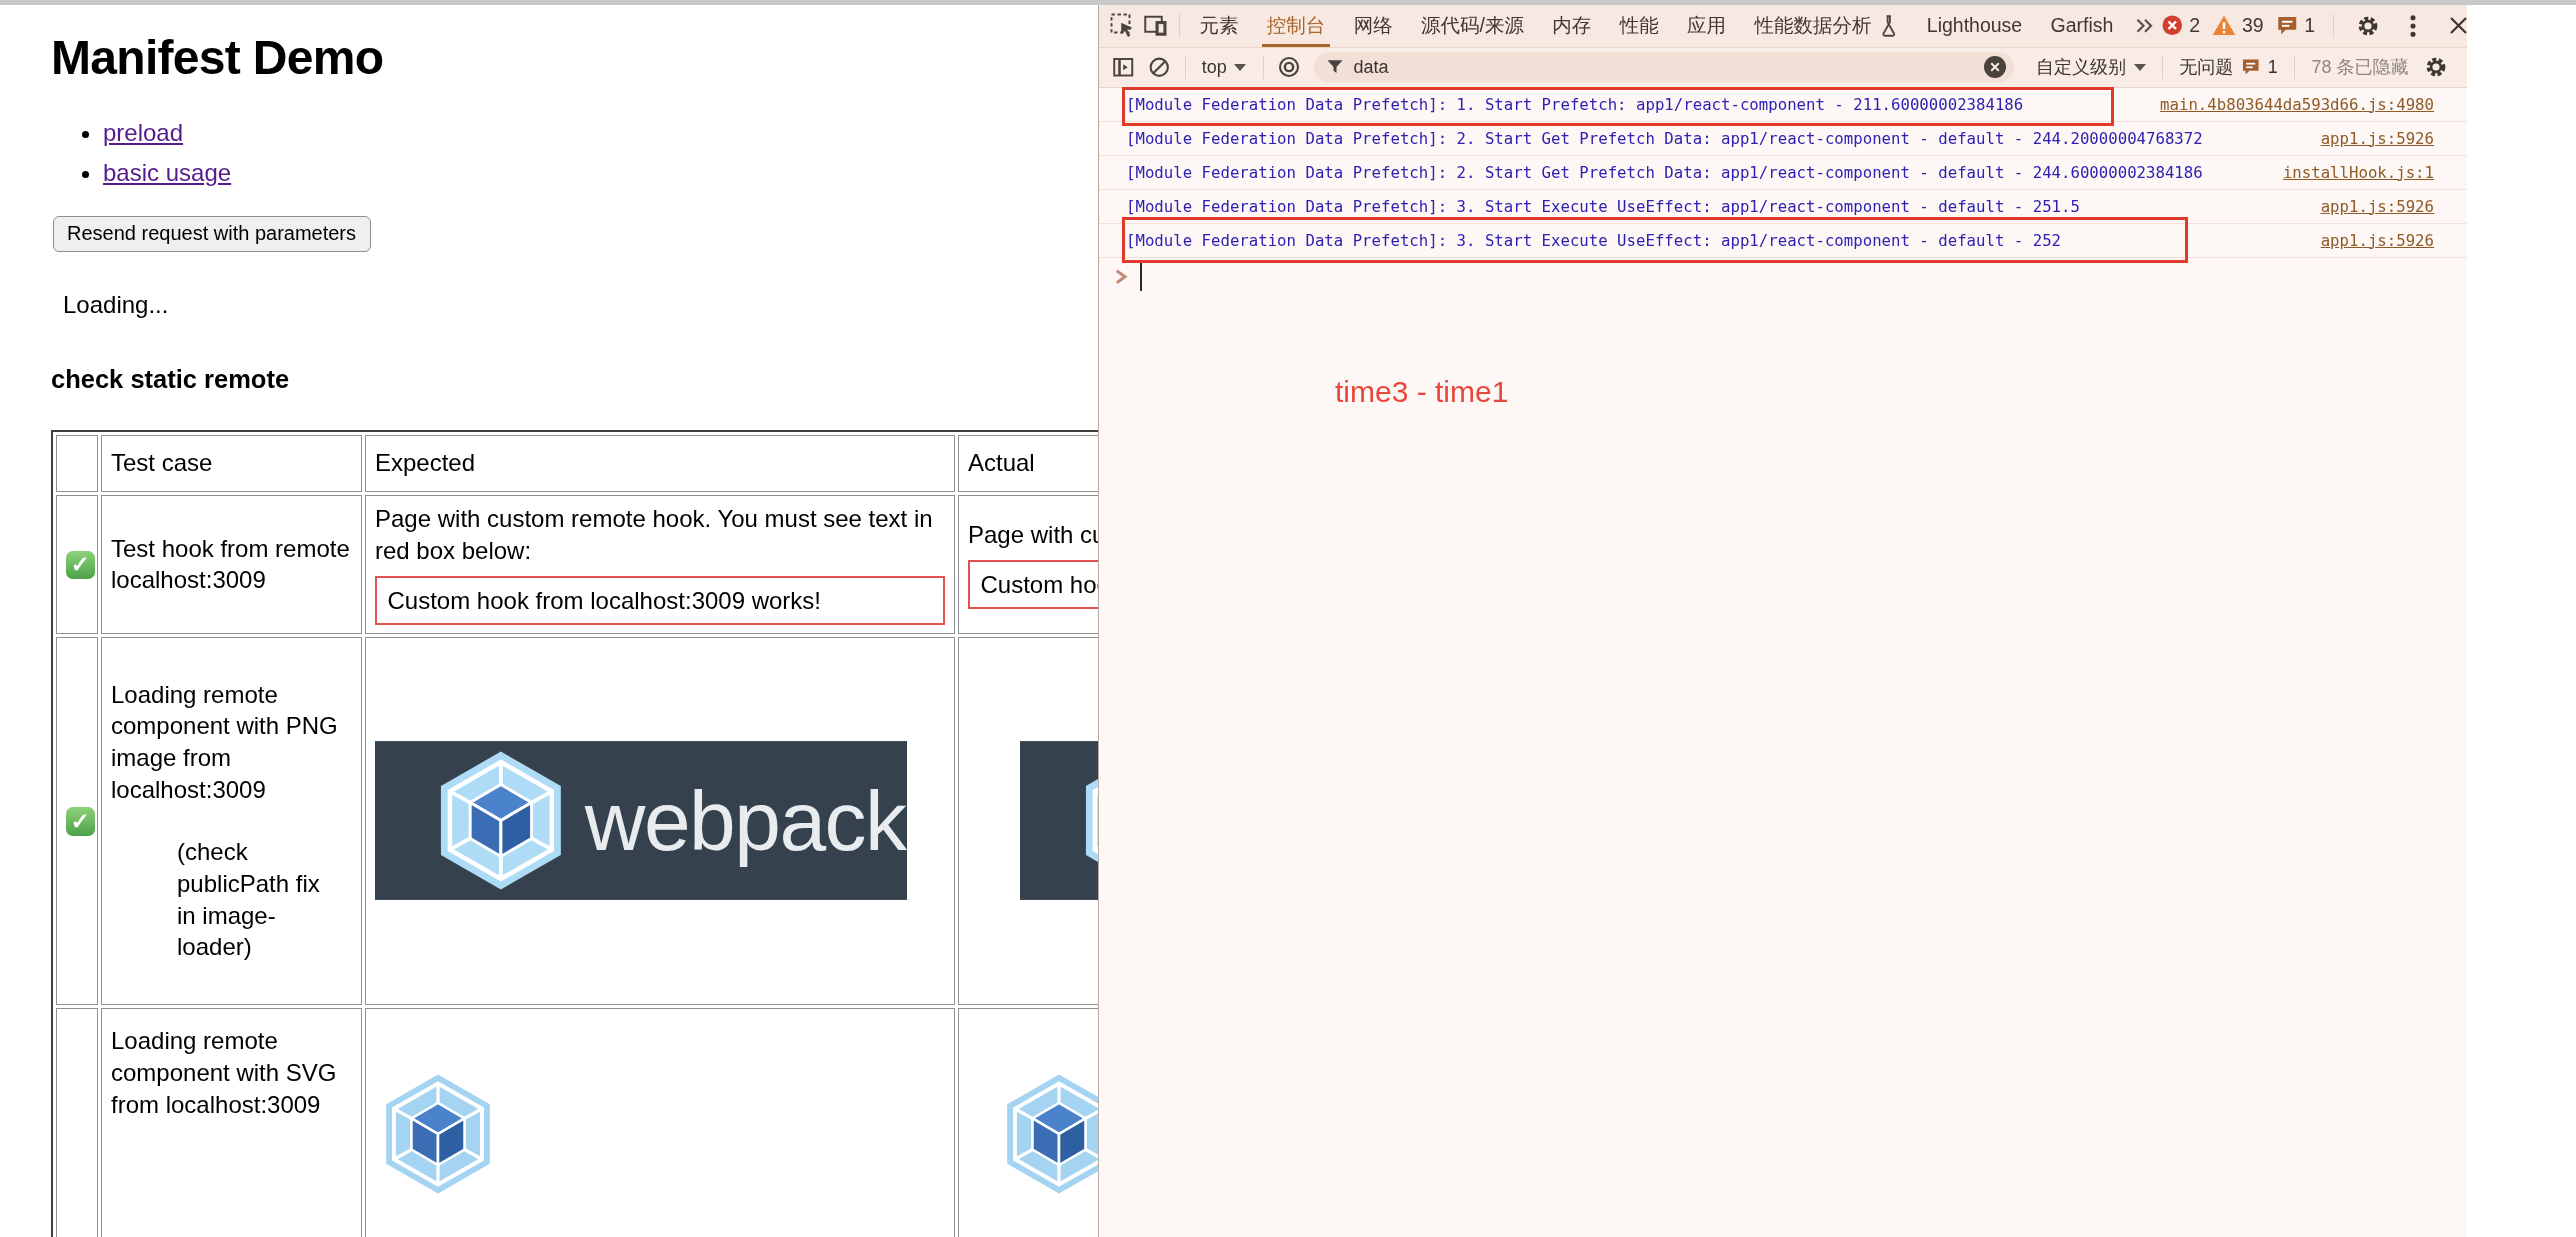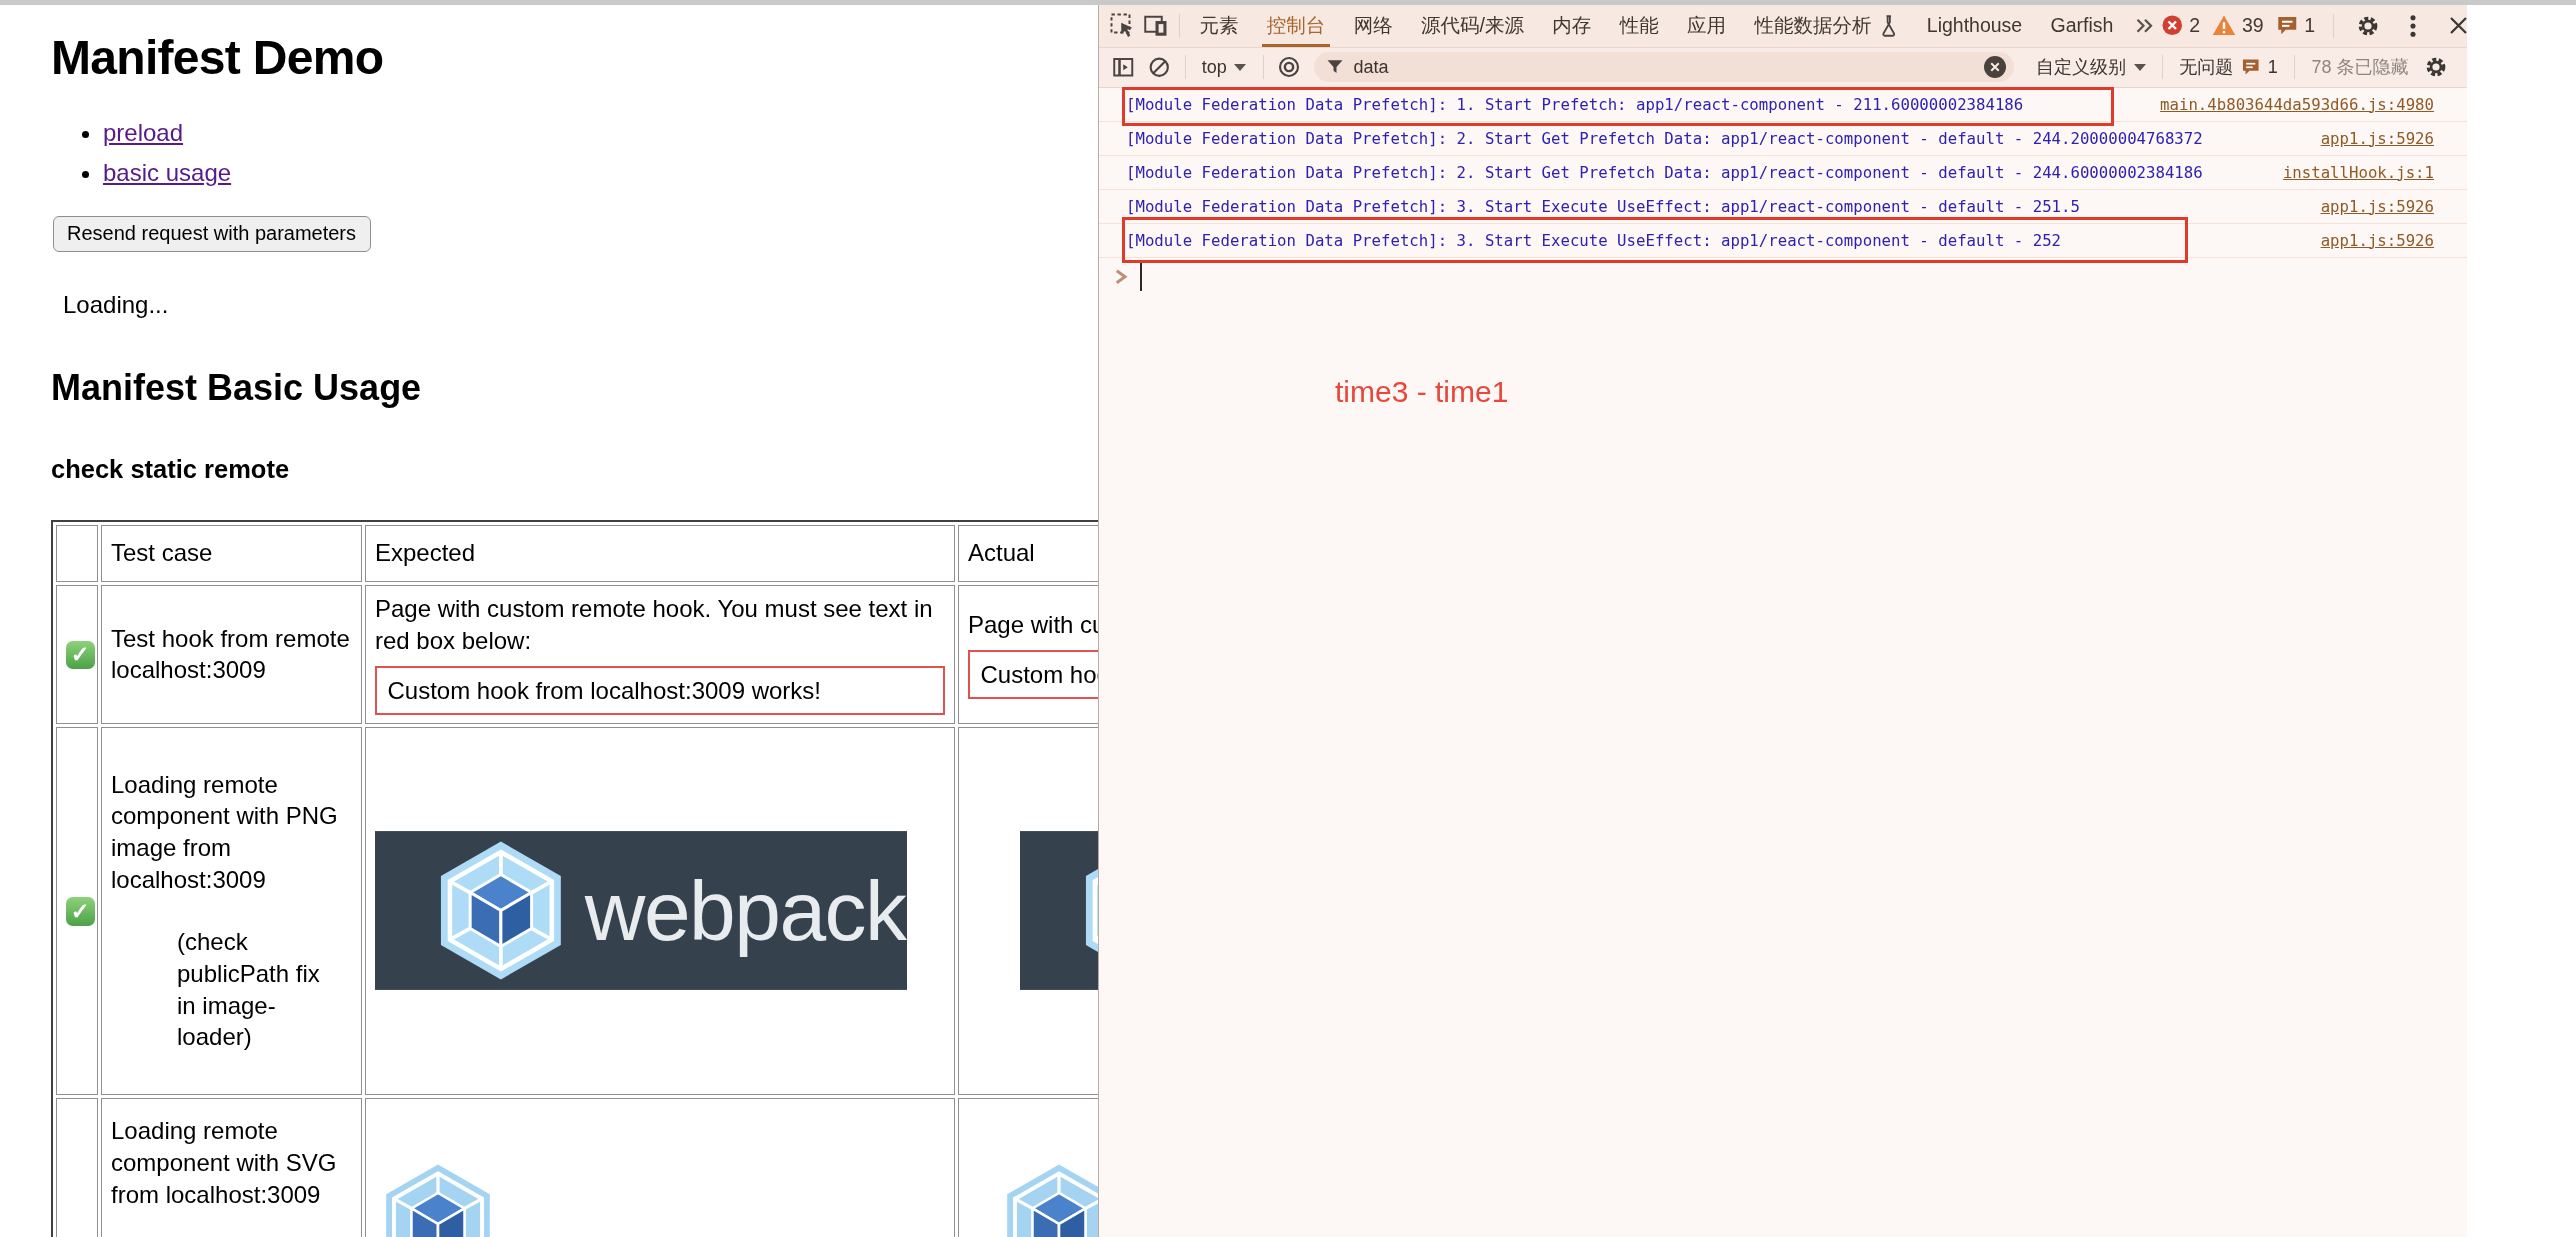--- a/index.html
+++ b/index.html
@@ -129,21 +129,20 @@
 
     <ul class="page-links">
       <li><a>preload</a></li>
       <li><a>basic usage</a></li>
     </ul>
 
     <button class="resend-btn">Resend request with parameters</button>
 
     <p class="loading-text">Loading...</p>
 
-    <h2 class="section-title">Manifest Basic Usage</h2>
     <h4 class="subsection-title">check static remote</h4>
 
     <table class="tests">
       <colgroup>
           <col class="c-status">
           <col class="c-case">
           <col class="c-expected">
           <col class="c-actual">
         </colgroup>
       <tbody>

